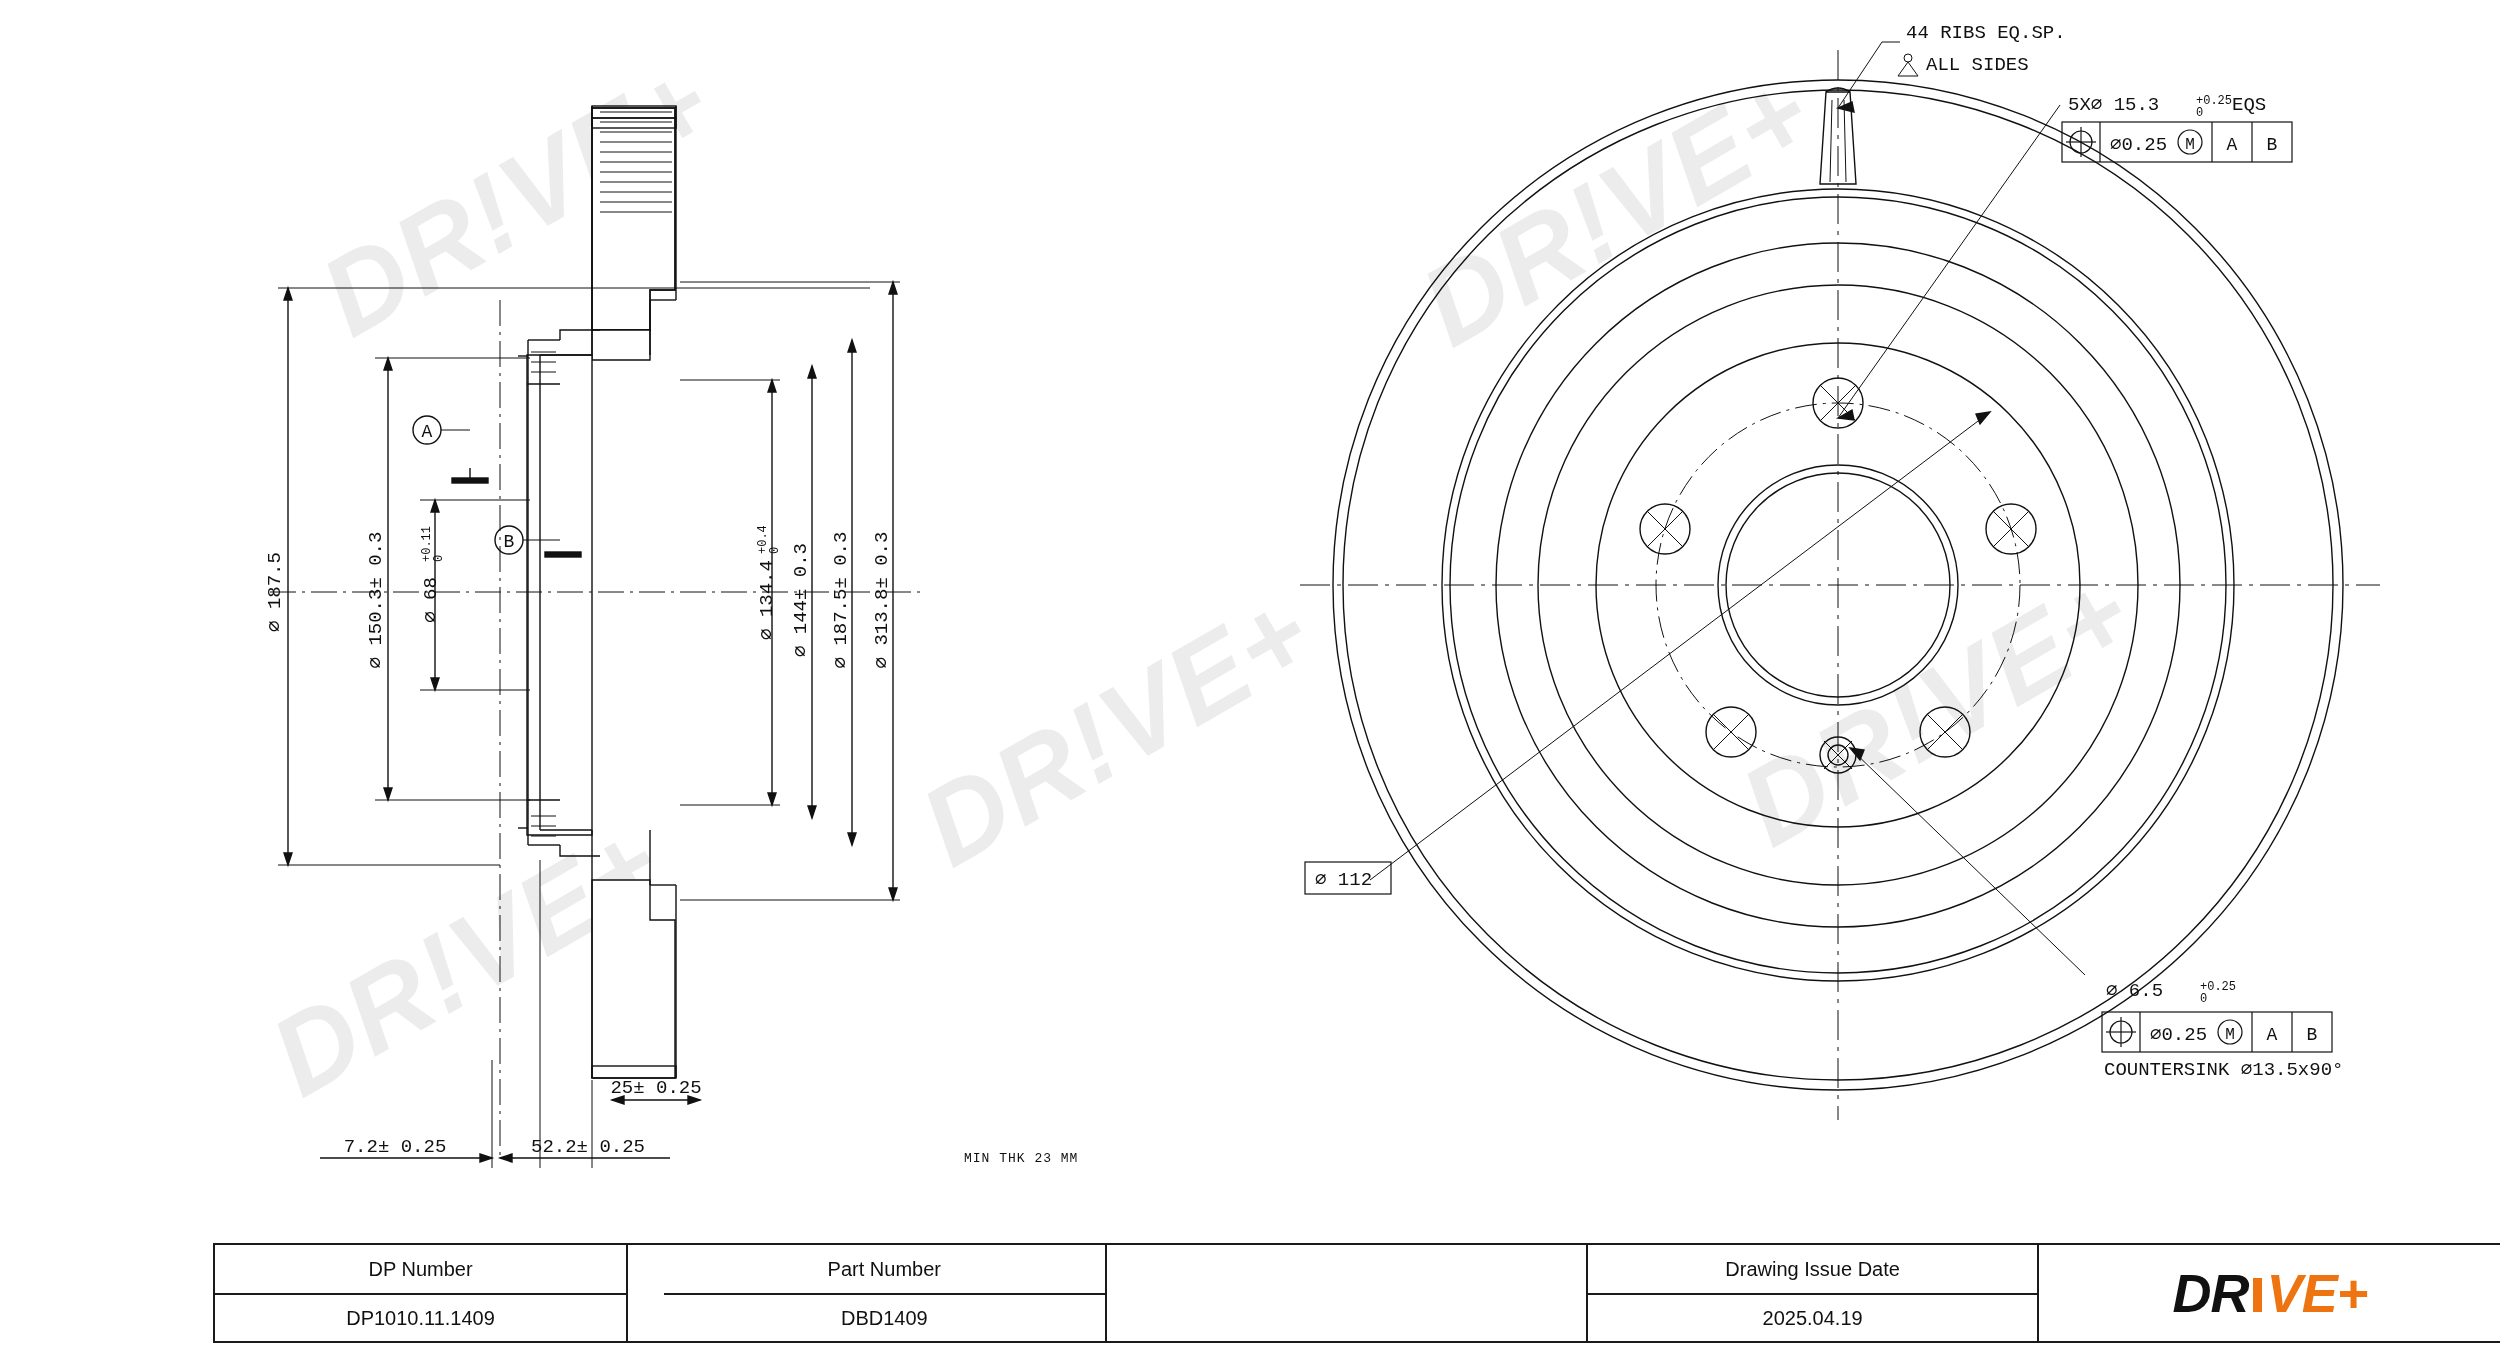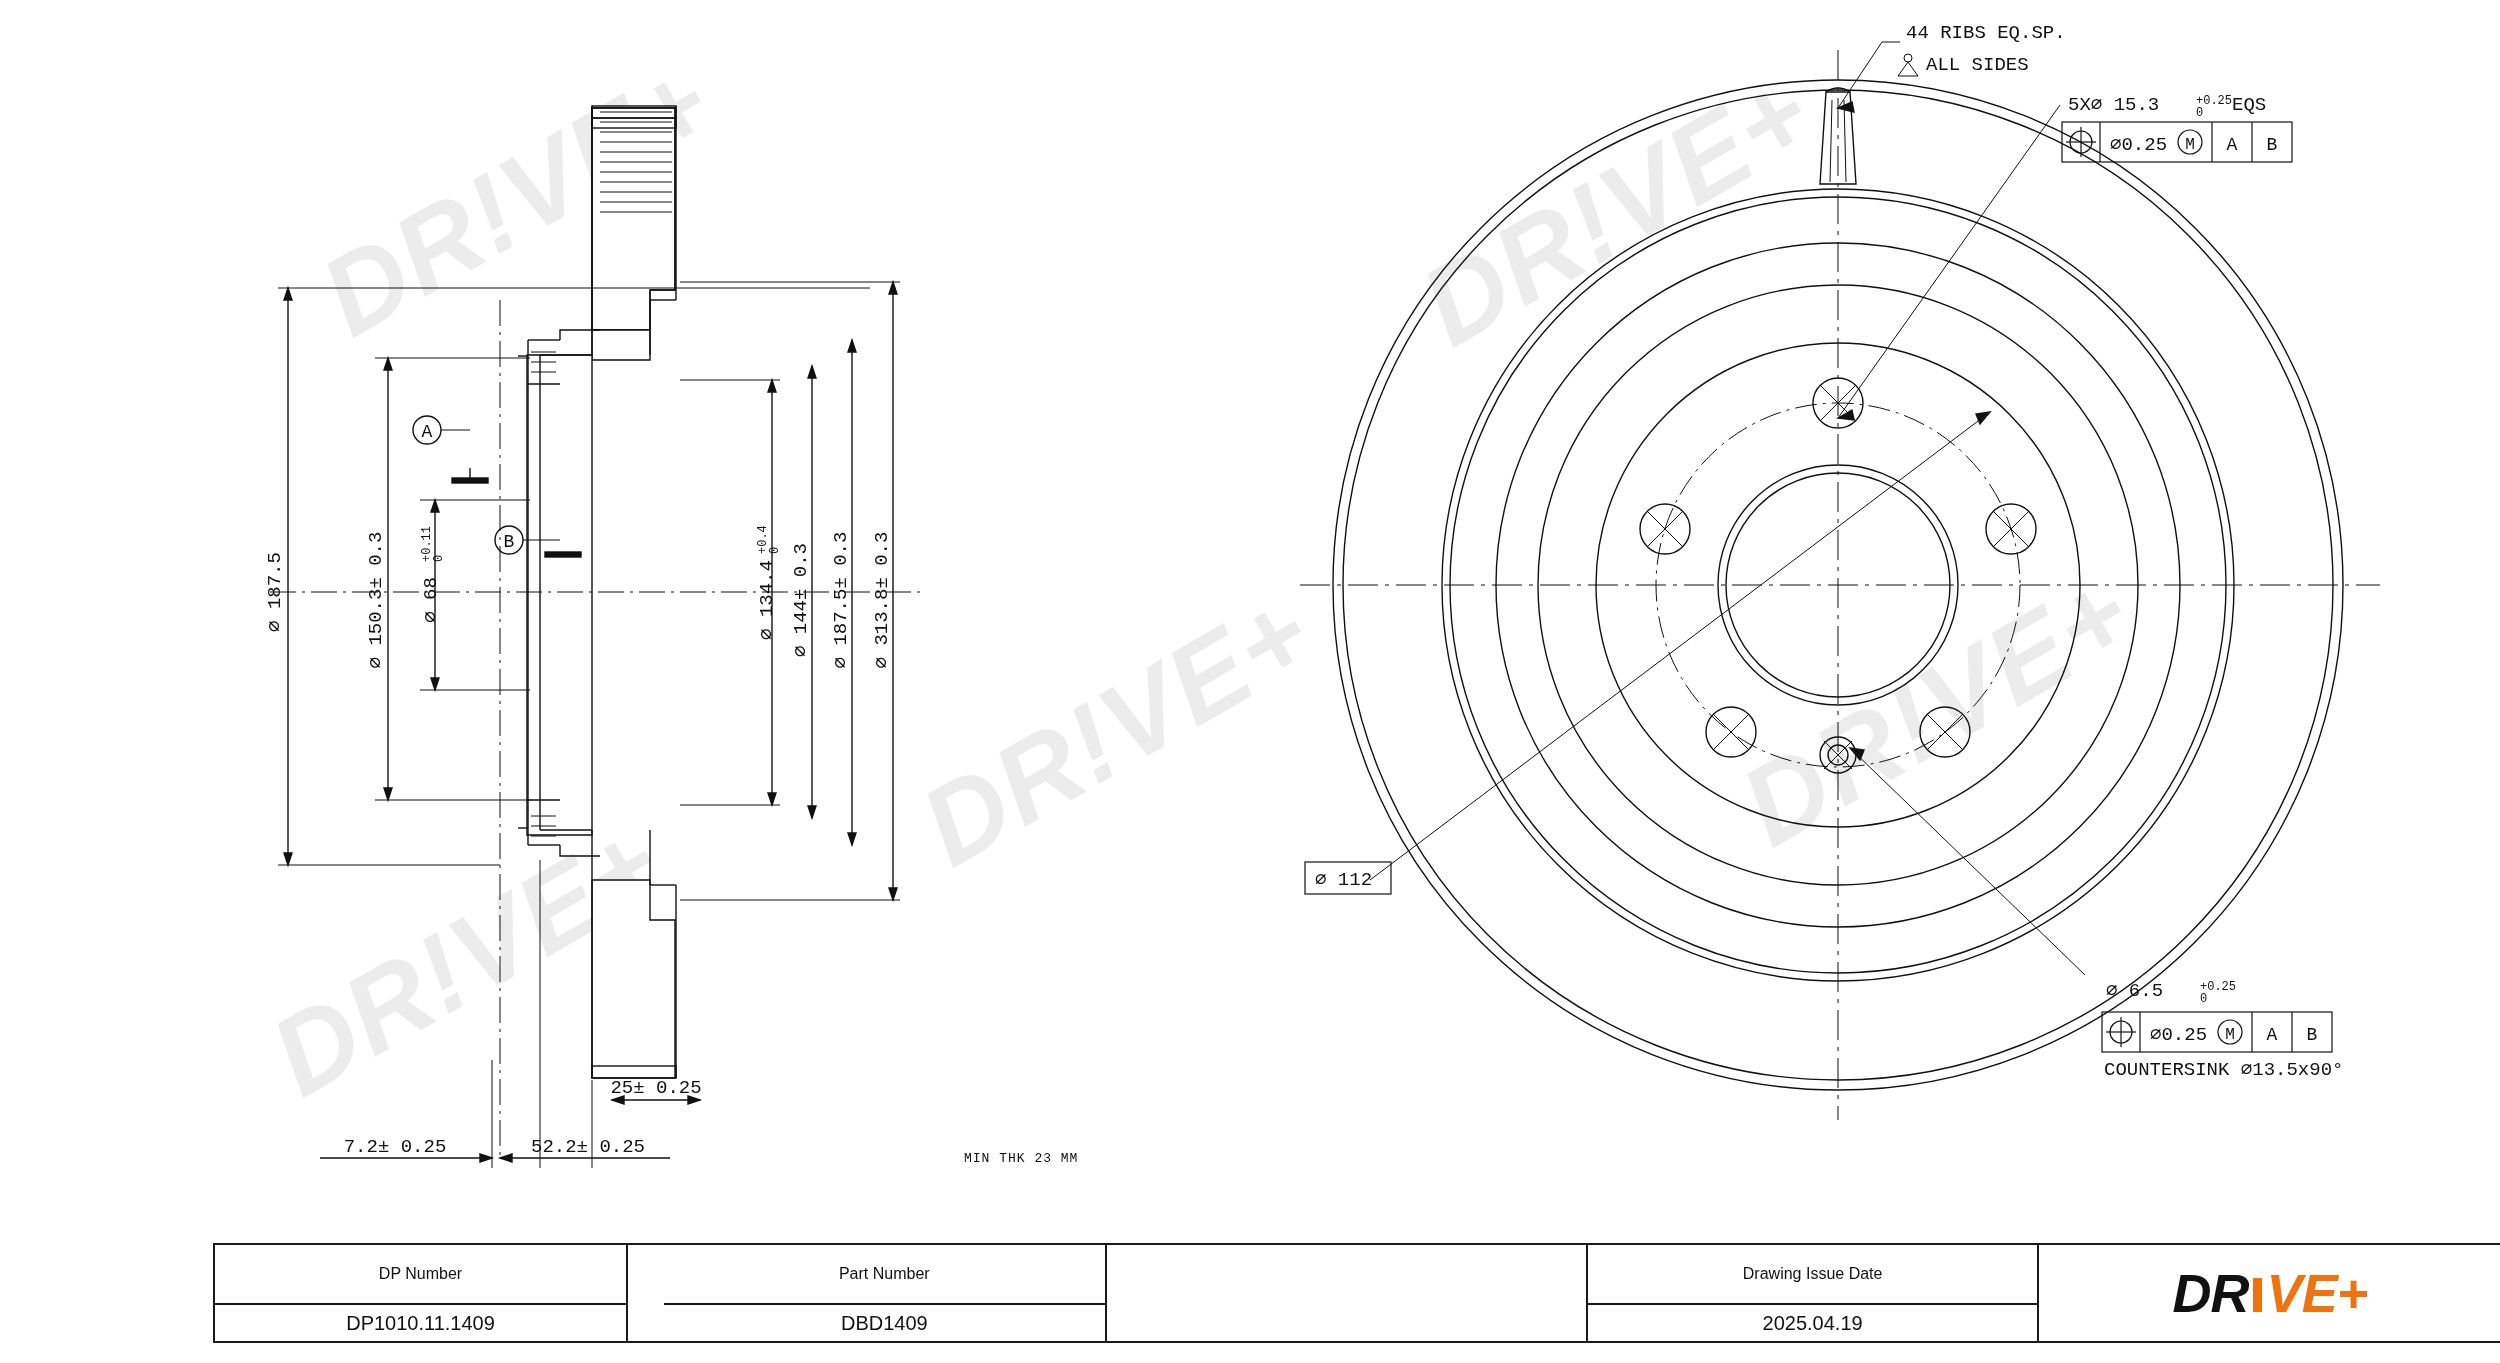--- a/index.html
+++ b/index.html
@@ -46,26 +46,26 @@
     display: flex;
     background: #fff;
   }
   .tb-col {
     border-right: 2px solid #1a1a1a;
     display: flex;
     flex-direction: column;
   }
   .tb-col:last-child { border-right: none; }
   .tb-head {
-    height: 60px;
+    height: 50px;
     border-bottom: 2px solid #1a1a1a;
     display: flex;
     align-items: center;
     justify-content: center;
-    font-size: 16px;
+    font-size: 20px;
     color: #111;
   }
   .tb-val {
     flex: 1;
     display: flex;
     align-items: center;
     justify-content: center;
     font-size: 20px;
     color: #111;
   }

